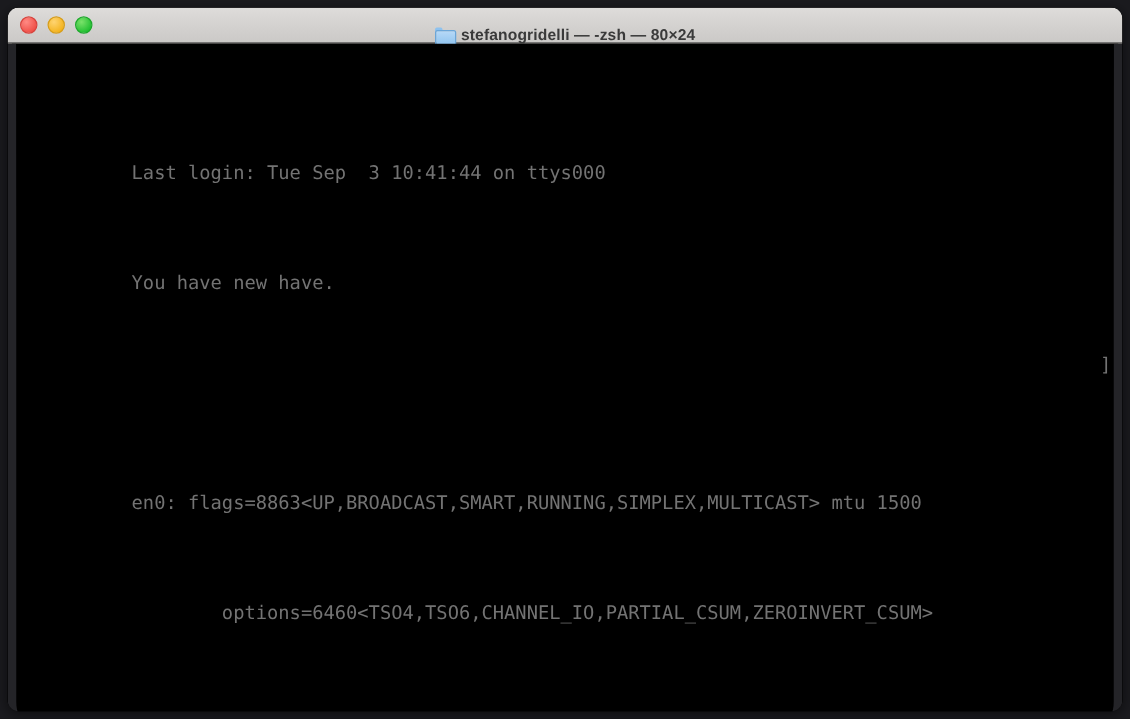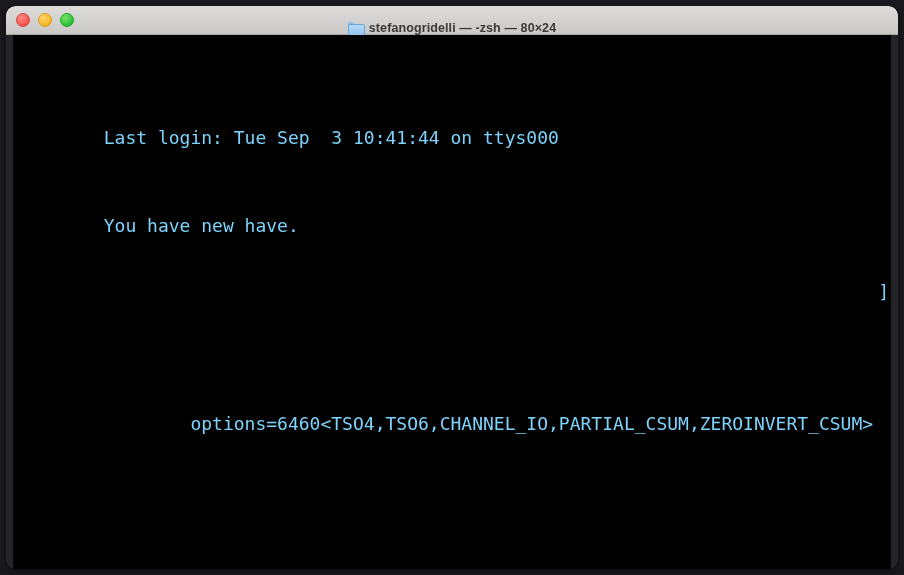--- a/index.html
+++ b/index.html
@@ -111,25 +111,25 @@
     box-sizing: border-box;
     border-bottom-left-radius: 9px;
     border-bottom-right-radius: 9px;
   }
   #screen {
     position: absolute;
     left: 0;
     top: 4px;
     right: 0;
     bottom: 0;
-    padding: 0 0 0 4px;
+    padding: 0 0 0 20px;
     font-family: "DejaVu Sans Mono", "Liberation Mono", monospace;
-    font-size: 18px;
+    font-size: 15px;
     line-height: 22px;
-    color: #7dd3fc;
+    color: #737373;
     white-space: pre;
     overflow: hidden;
     letter-spacing: 0px;
   }
   .row {
     height: 22px;
     white-space: pre;
     position: relative;
   }
   .row .mark-close {
@@ -169,20 +169,23 @@
       </div>
 
       <div class="row">
         <span>You have new have.</span>
       </div>
 
       <div class="row">
         <span class="mark-close">]</span>
       </div>
 
+      <div class="row">
+        <span>en0: flags=8863&lt;UP,BROADCAST,SMART,RUNNING,SIMPLEX,MULTICAST&gt; mtu 1500</span>
+      </div>
 
       <div class="row">
         <span>        options=6460&lt;TSO4,TSO6,CHANNEL_IO,PARTIAL_CSUM,ZEROINVERT_CSUM&gt;</span>
       </div>
 
       <div class="row">
         
       </div>
 
       

